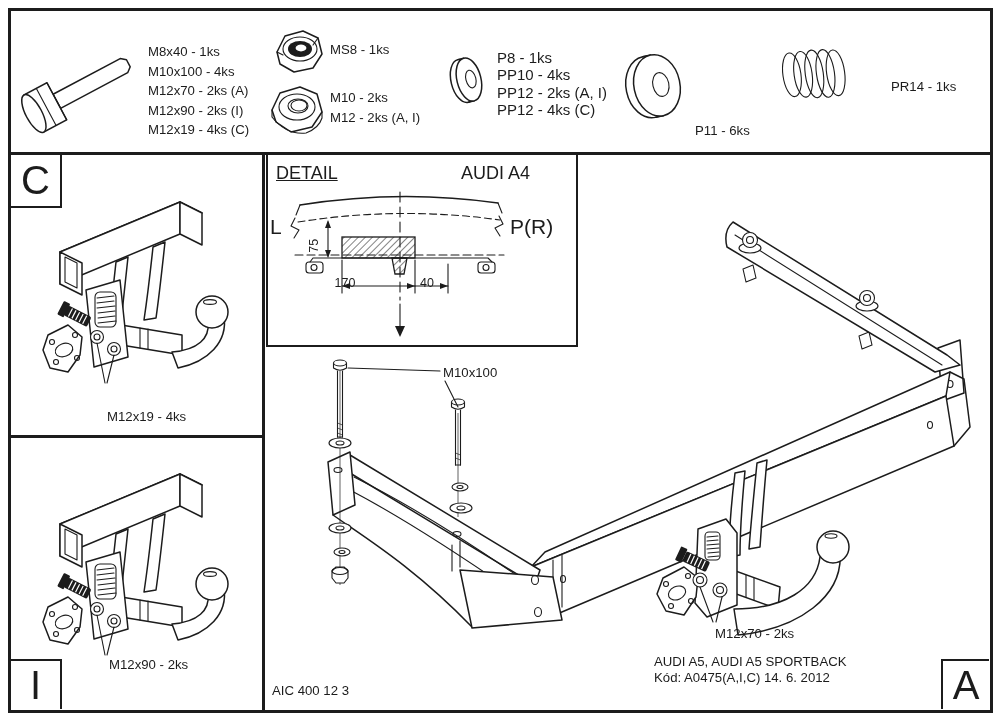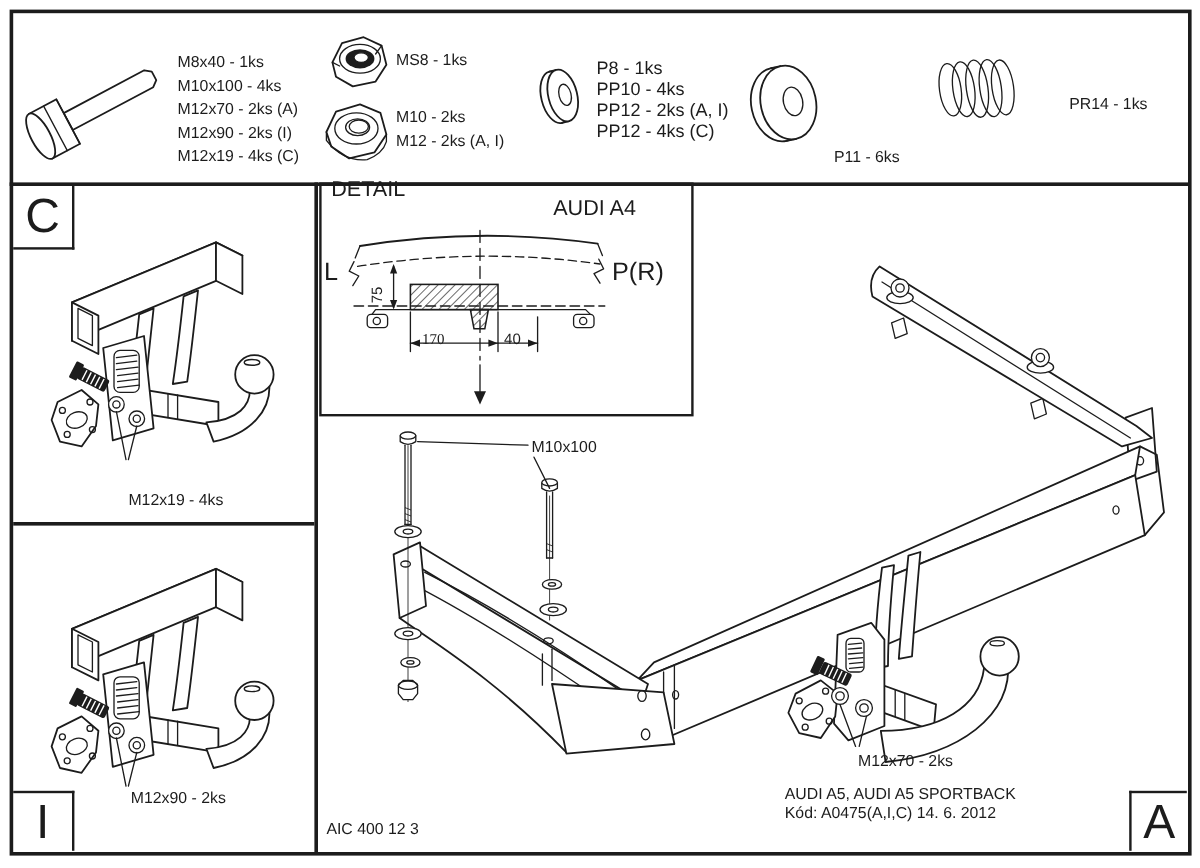--- a/index.html
+++ b/index.html
@@ -221,26 +221,26 @@
     <polygon class="df" points="76,134 84,131 84,137"></polygon>
     <polygon class="df" points="149,134 141,131 141,137"></polygon>
 
     <line class="lt" x1="182" y1="112" x2="182" y2="141"></line>
     <line class="lt" x1="149" y1="134" x2="182" y2="134"></line>
     <polygon class="df" points="182,134 174,131 174,137"></polygon>
 
     <line class="lt" x1="134" y1="152" x2="134" y2="176"></line>
     <polygon class="df" points="129,174 139,174 134,185"></polygon>
   </svg>
-  <div class="t big" style="left:276px;top:148px;">DETAIL</div>
+  <div class="t big" style="left:276px;top:164px;text-decoration:underline;">DETAIL</div>
   <div class="t big" style="left:461px;top:164px;">AUDI A4</div>
   <div class="t side" style="left:270px;top:217px;">L</div>
   <div class="t side" style="left:510px;top:217px;">P(R)</div>
   <div class="t dim" style="left:303px;top:236px;width:24px;text-align:center;transform:rotate(-90deg);">75</div>
-  <div class="t dim" style="left:348px;top:274px;width:26px;text-align:center;font-family:Liberation Serif, serif;">170</div>
+  <div class="t dim" style="left:332px;top:274px;width:26px;text-align:center;">170</div>
   <div class="t dim" style="left:414px;top:274px;width:20px;text-align:right;">40</div>
 
   <svg style="left:264px;top:157px;" width="726" height="553" viewBox="0 0 726 553">
 
     <polygon class="wf" points="674,191 696,183 700,236 678,244"></polygon>
     <ellipse class="lt" cx="683" cy="203" rx="3" ry="3.5" fill="#fff"></ellipse>
     <ellipse class="lt" cx="686" cy="227" rx="3" ry="3.5" fill="#fff"></ellipse>
 
     <polygon class="wf" points="281,395 686,215 682,239 267,410"></polygon>
     <polygon class="wf" points="267,410 682,239 690,289 279,463"></polygon>

